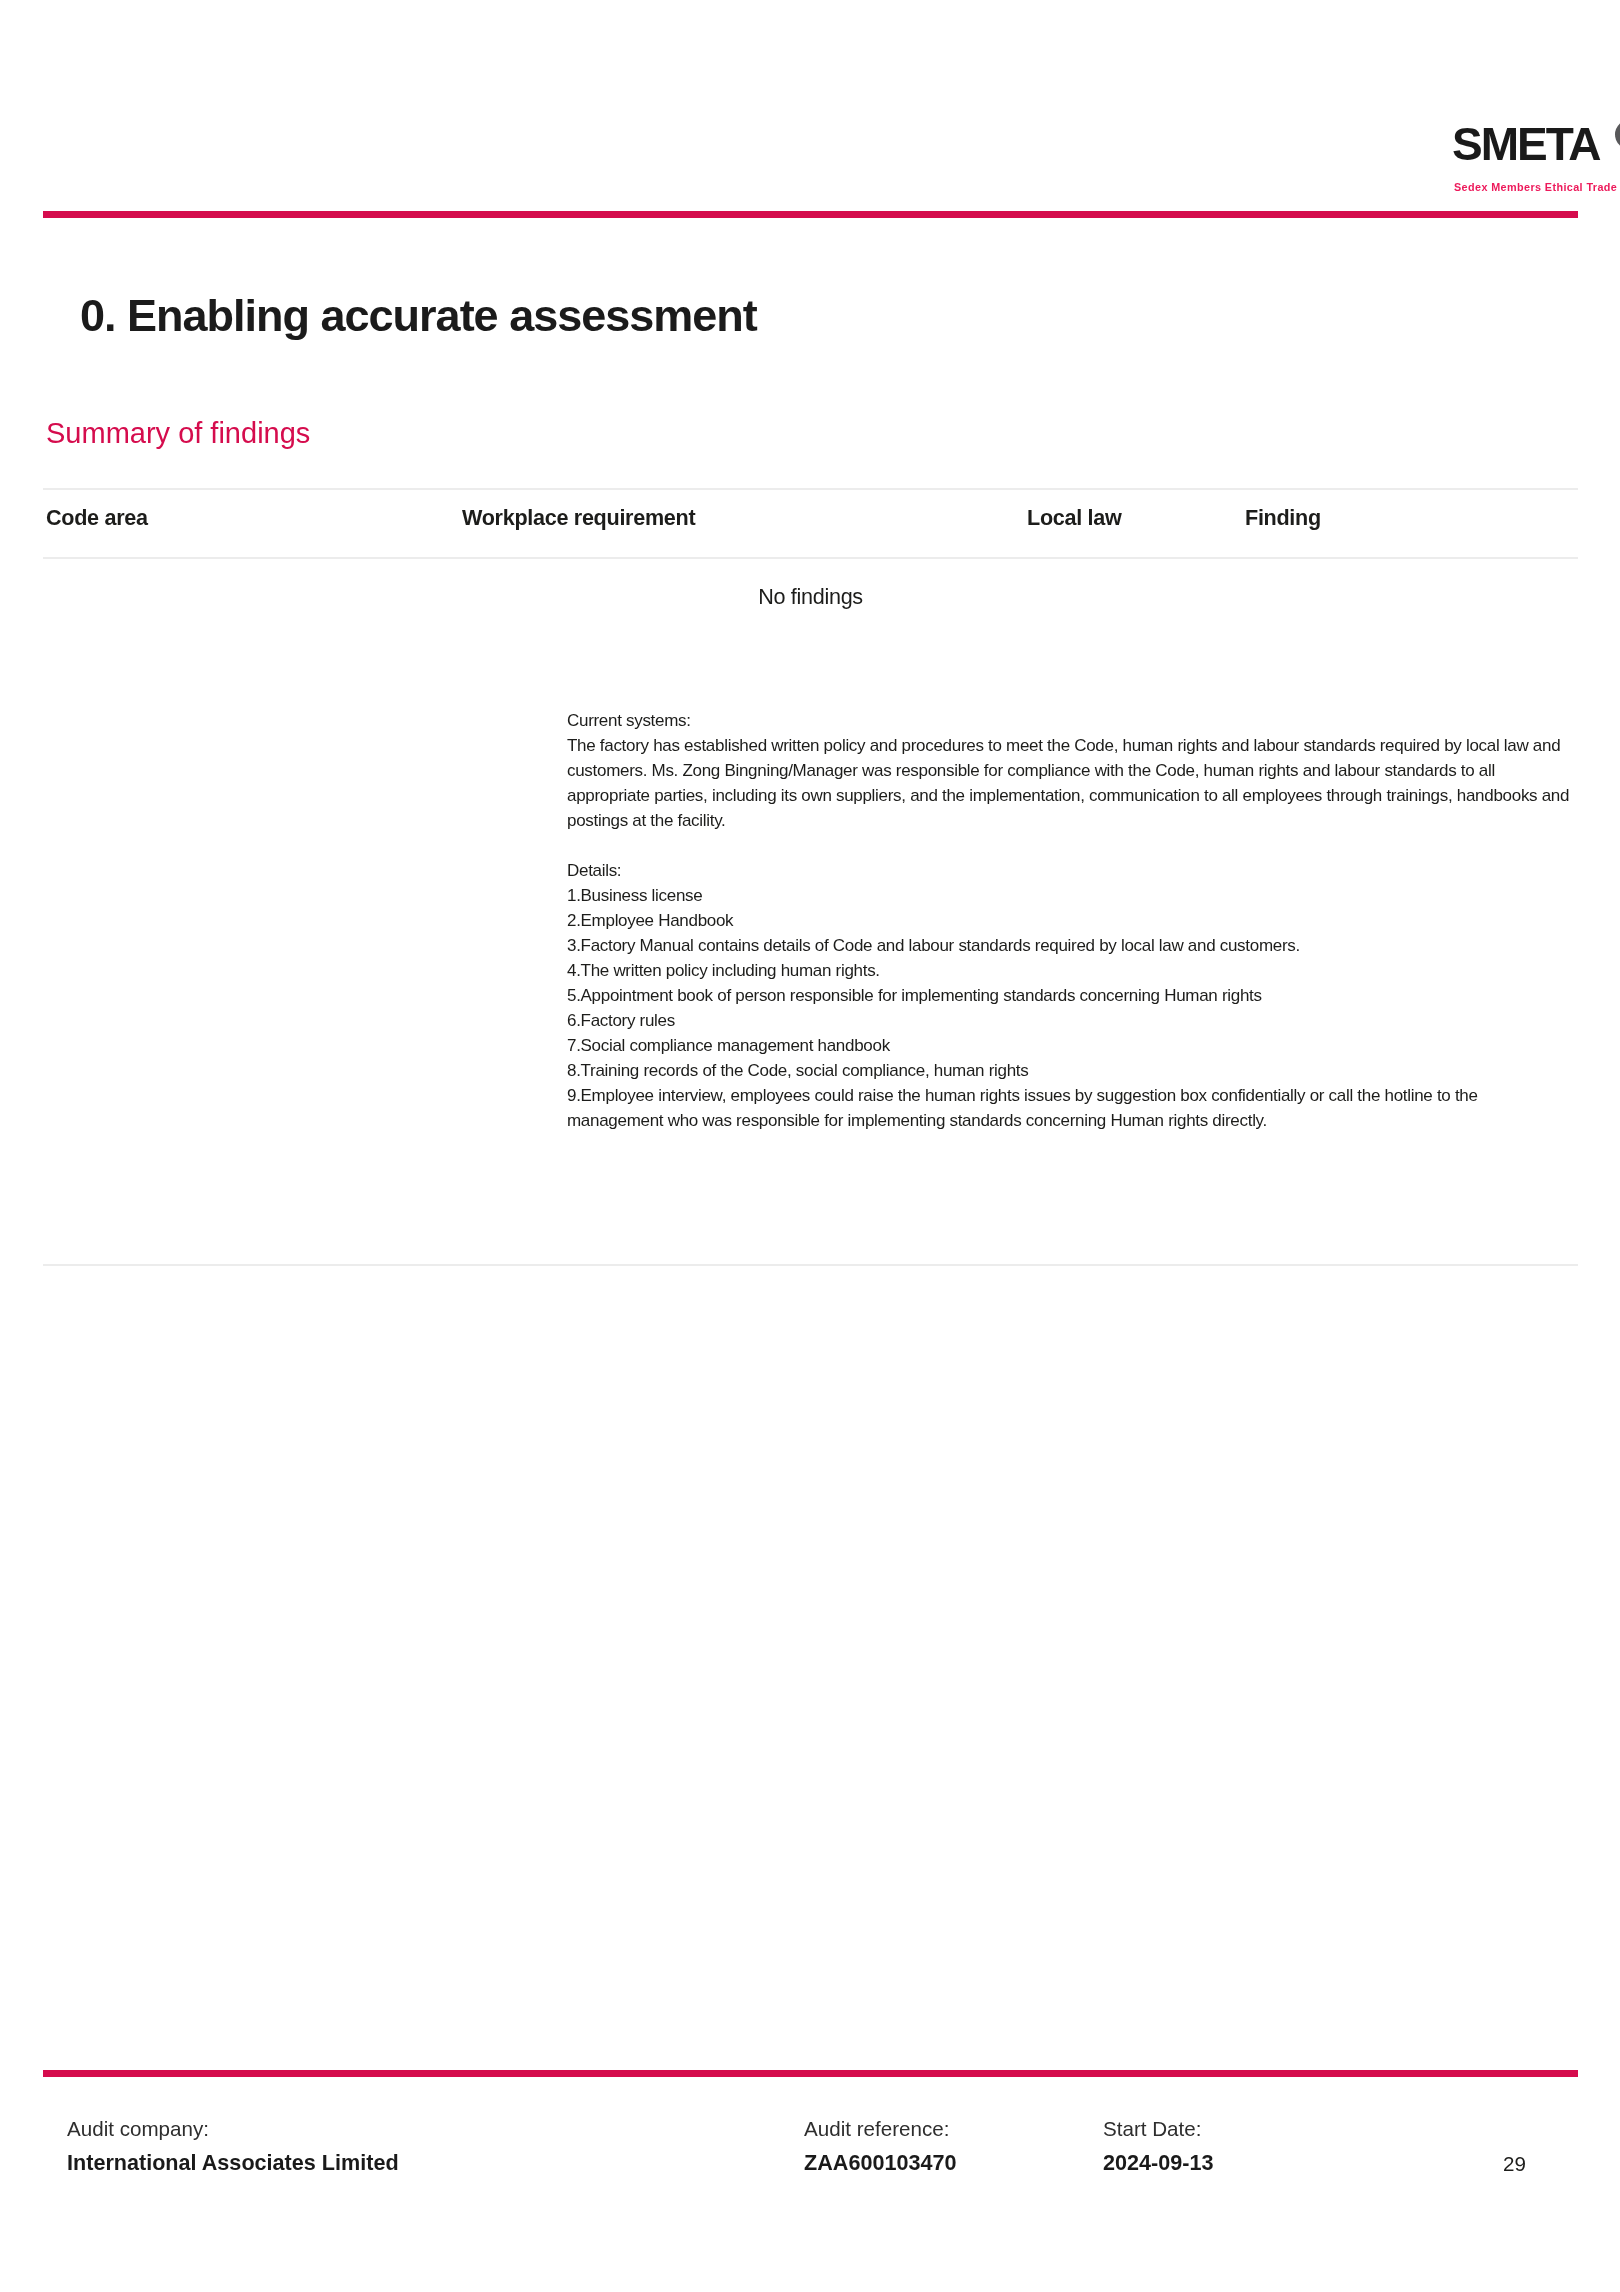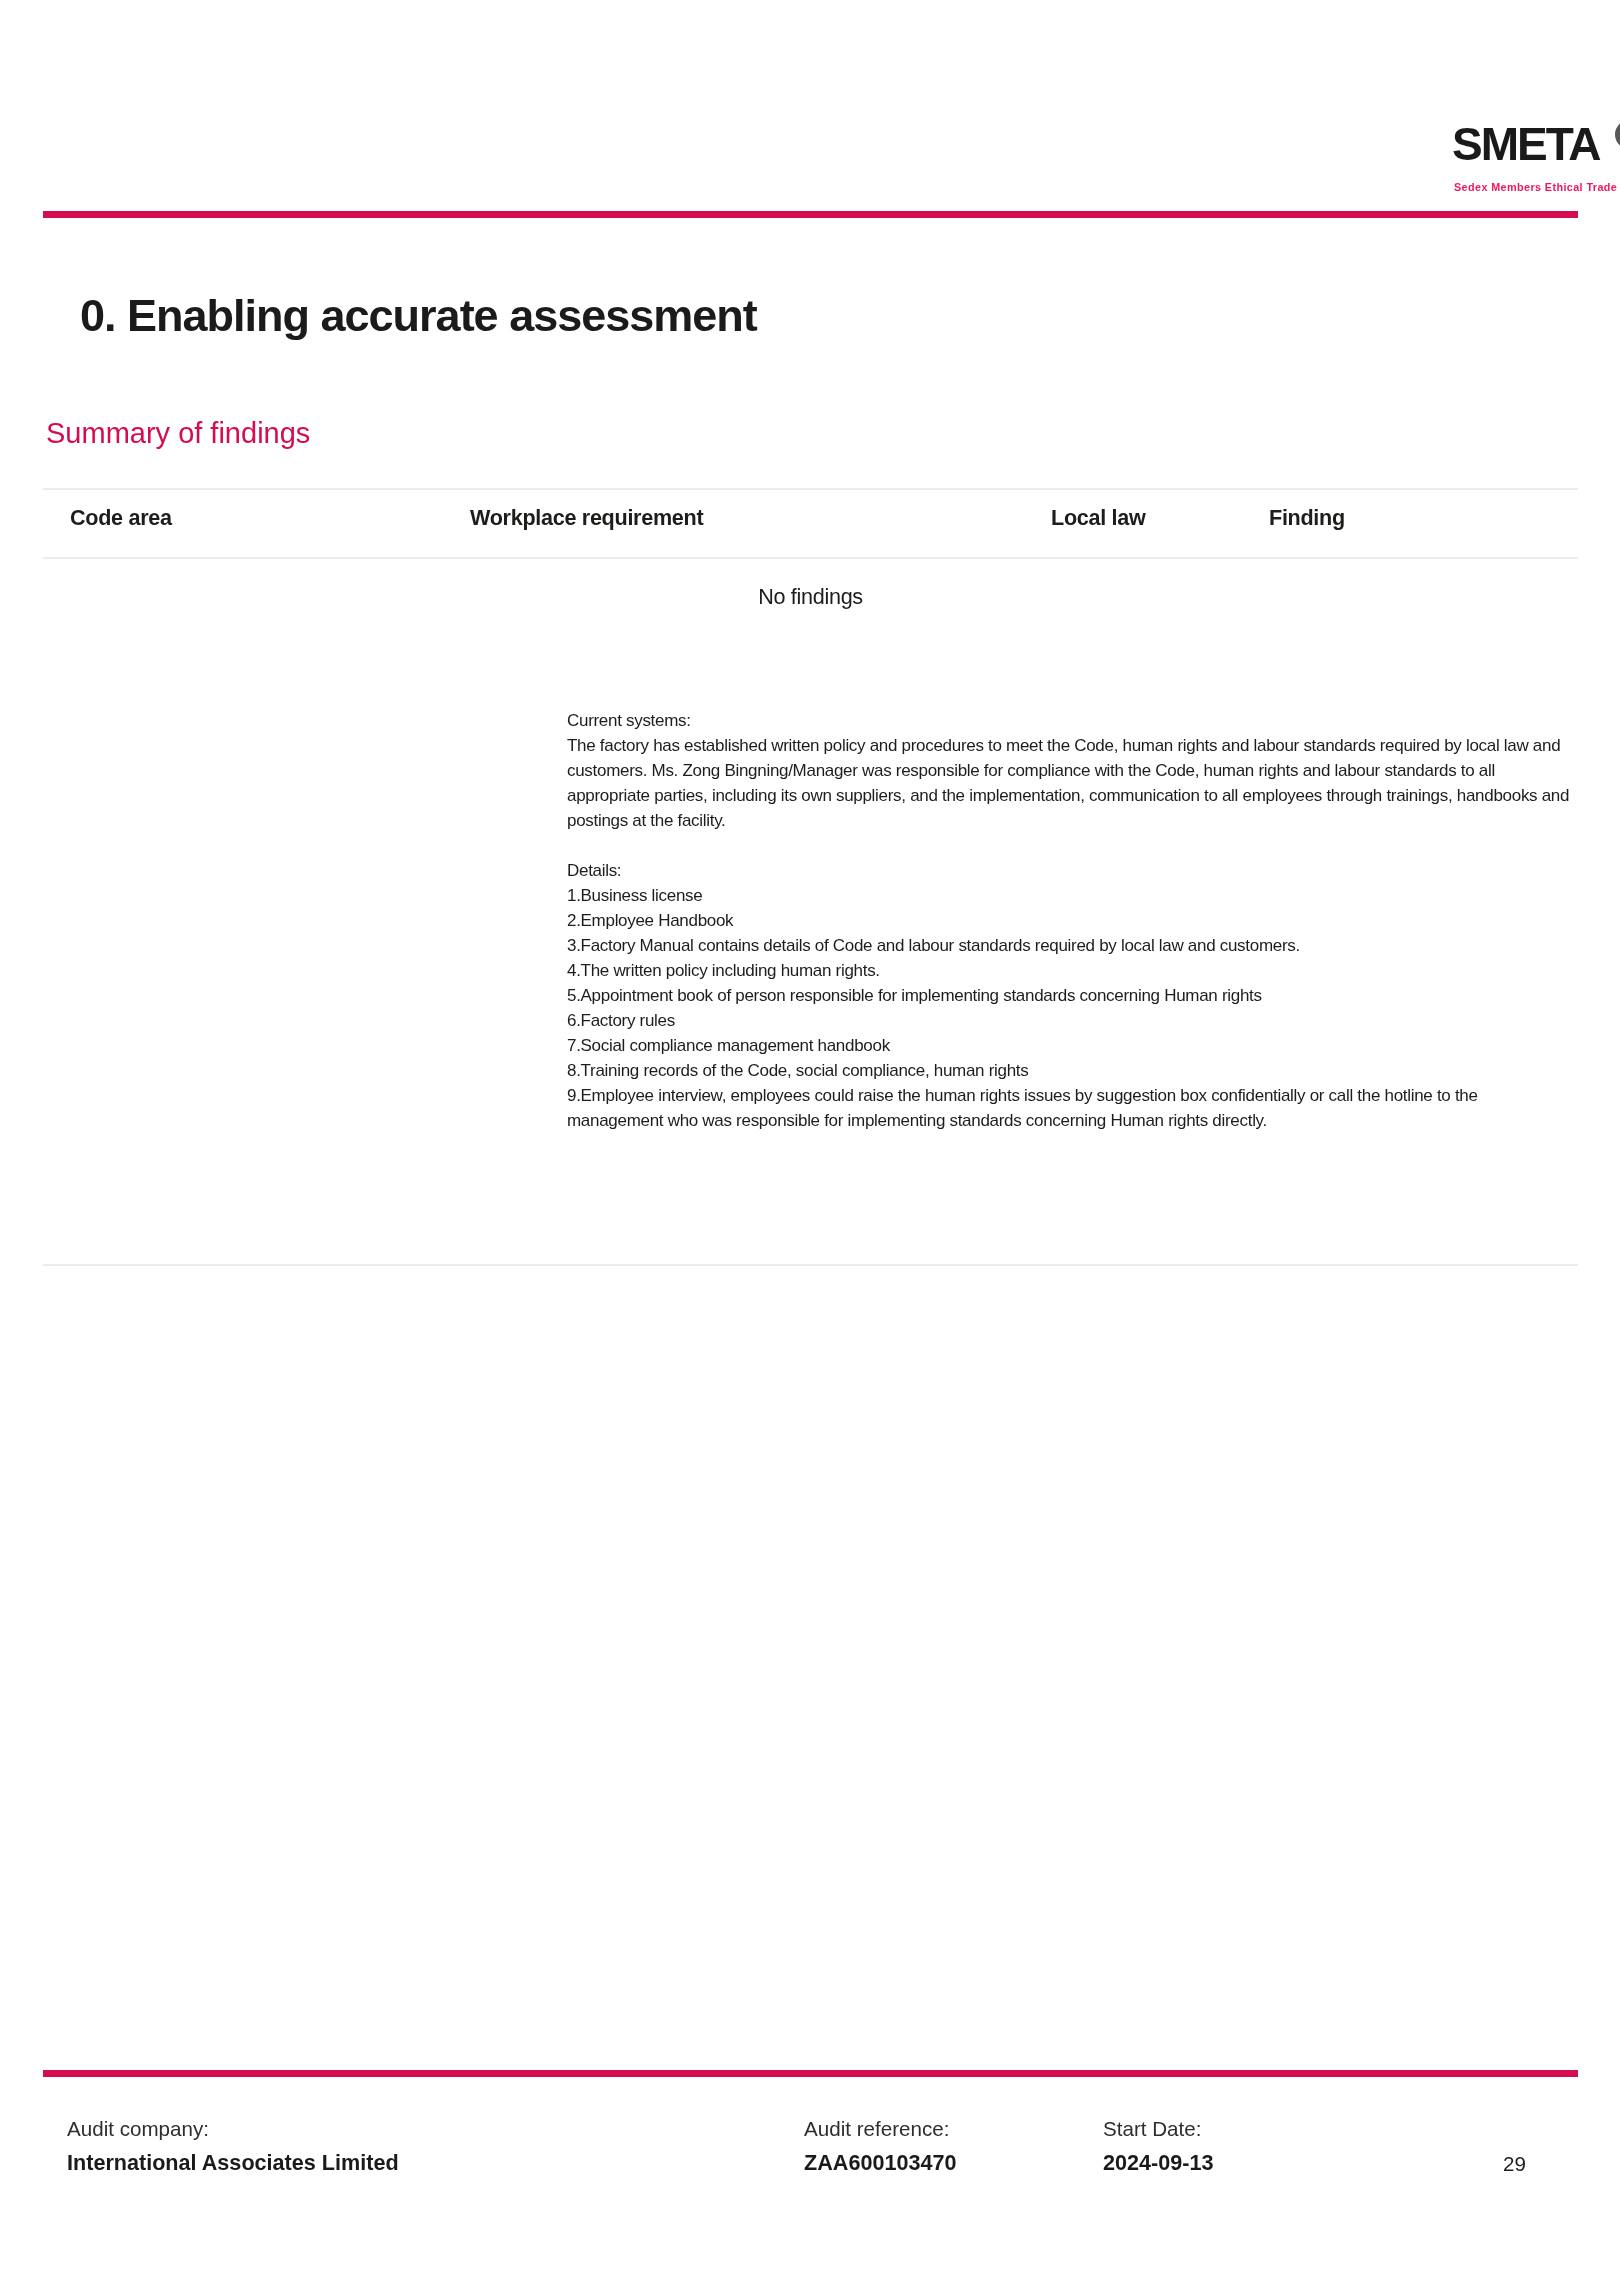--- a/index.html
+++ b/index.html
@@ -40,23 +40,23 @@
   
   .section-title {
     position:absolute; left:43px; top:290px;
     font-size:45px; font-weight:bold; letter-spacing:-1px; color:#1b1b1b;margin-left:37px;
   }
   .subsection-title {
     position:absolute; left:46px; top:417px;
     font-size:29px; font-weight:normal;
   }
   
-  .th { position:absolute; top:505px; font-size:21.6px; font-weight:bold; letter-spacing:-0.3px;margin-left:24px; }
+  .th { position:absolute; top:505px; font-size:21.6px; font-weight:bold; letter-spacing:-0.3px; }
   .th-code      { left:46px; }
-  .th-workplace { left:446px; }
+  .th-workplace { left:462px; }
   .th-locallaw  { left:1027px; }
   .th-finding   { left:1245px; }
   .no-findings {
     position:absolute; left:43px; top:584px; width:1535px;
     text-align:center; font-size:21.6px; letter-spacing:-0.3px;
   }
   
   .row-label {
     position:absolute; left:46px; top:708px; width:431px;
     font-size:21.6px; font-weight:bold; line-height:26.5px; letter-spacing:-0.3px;

